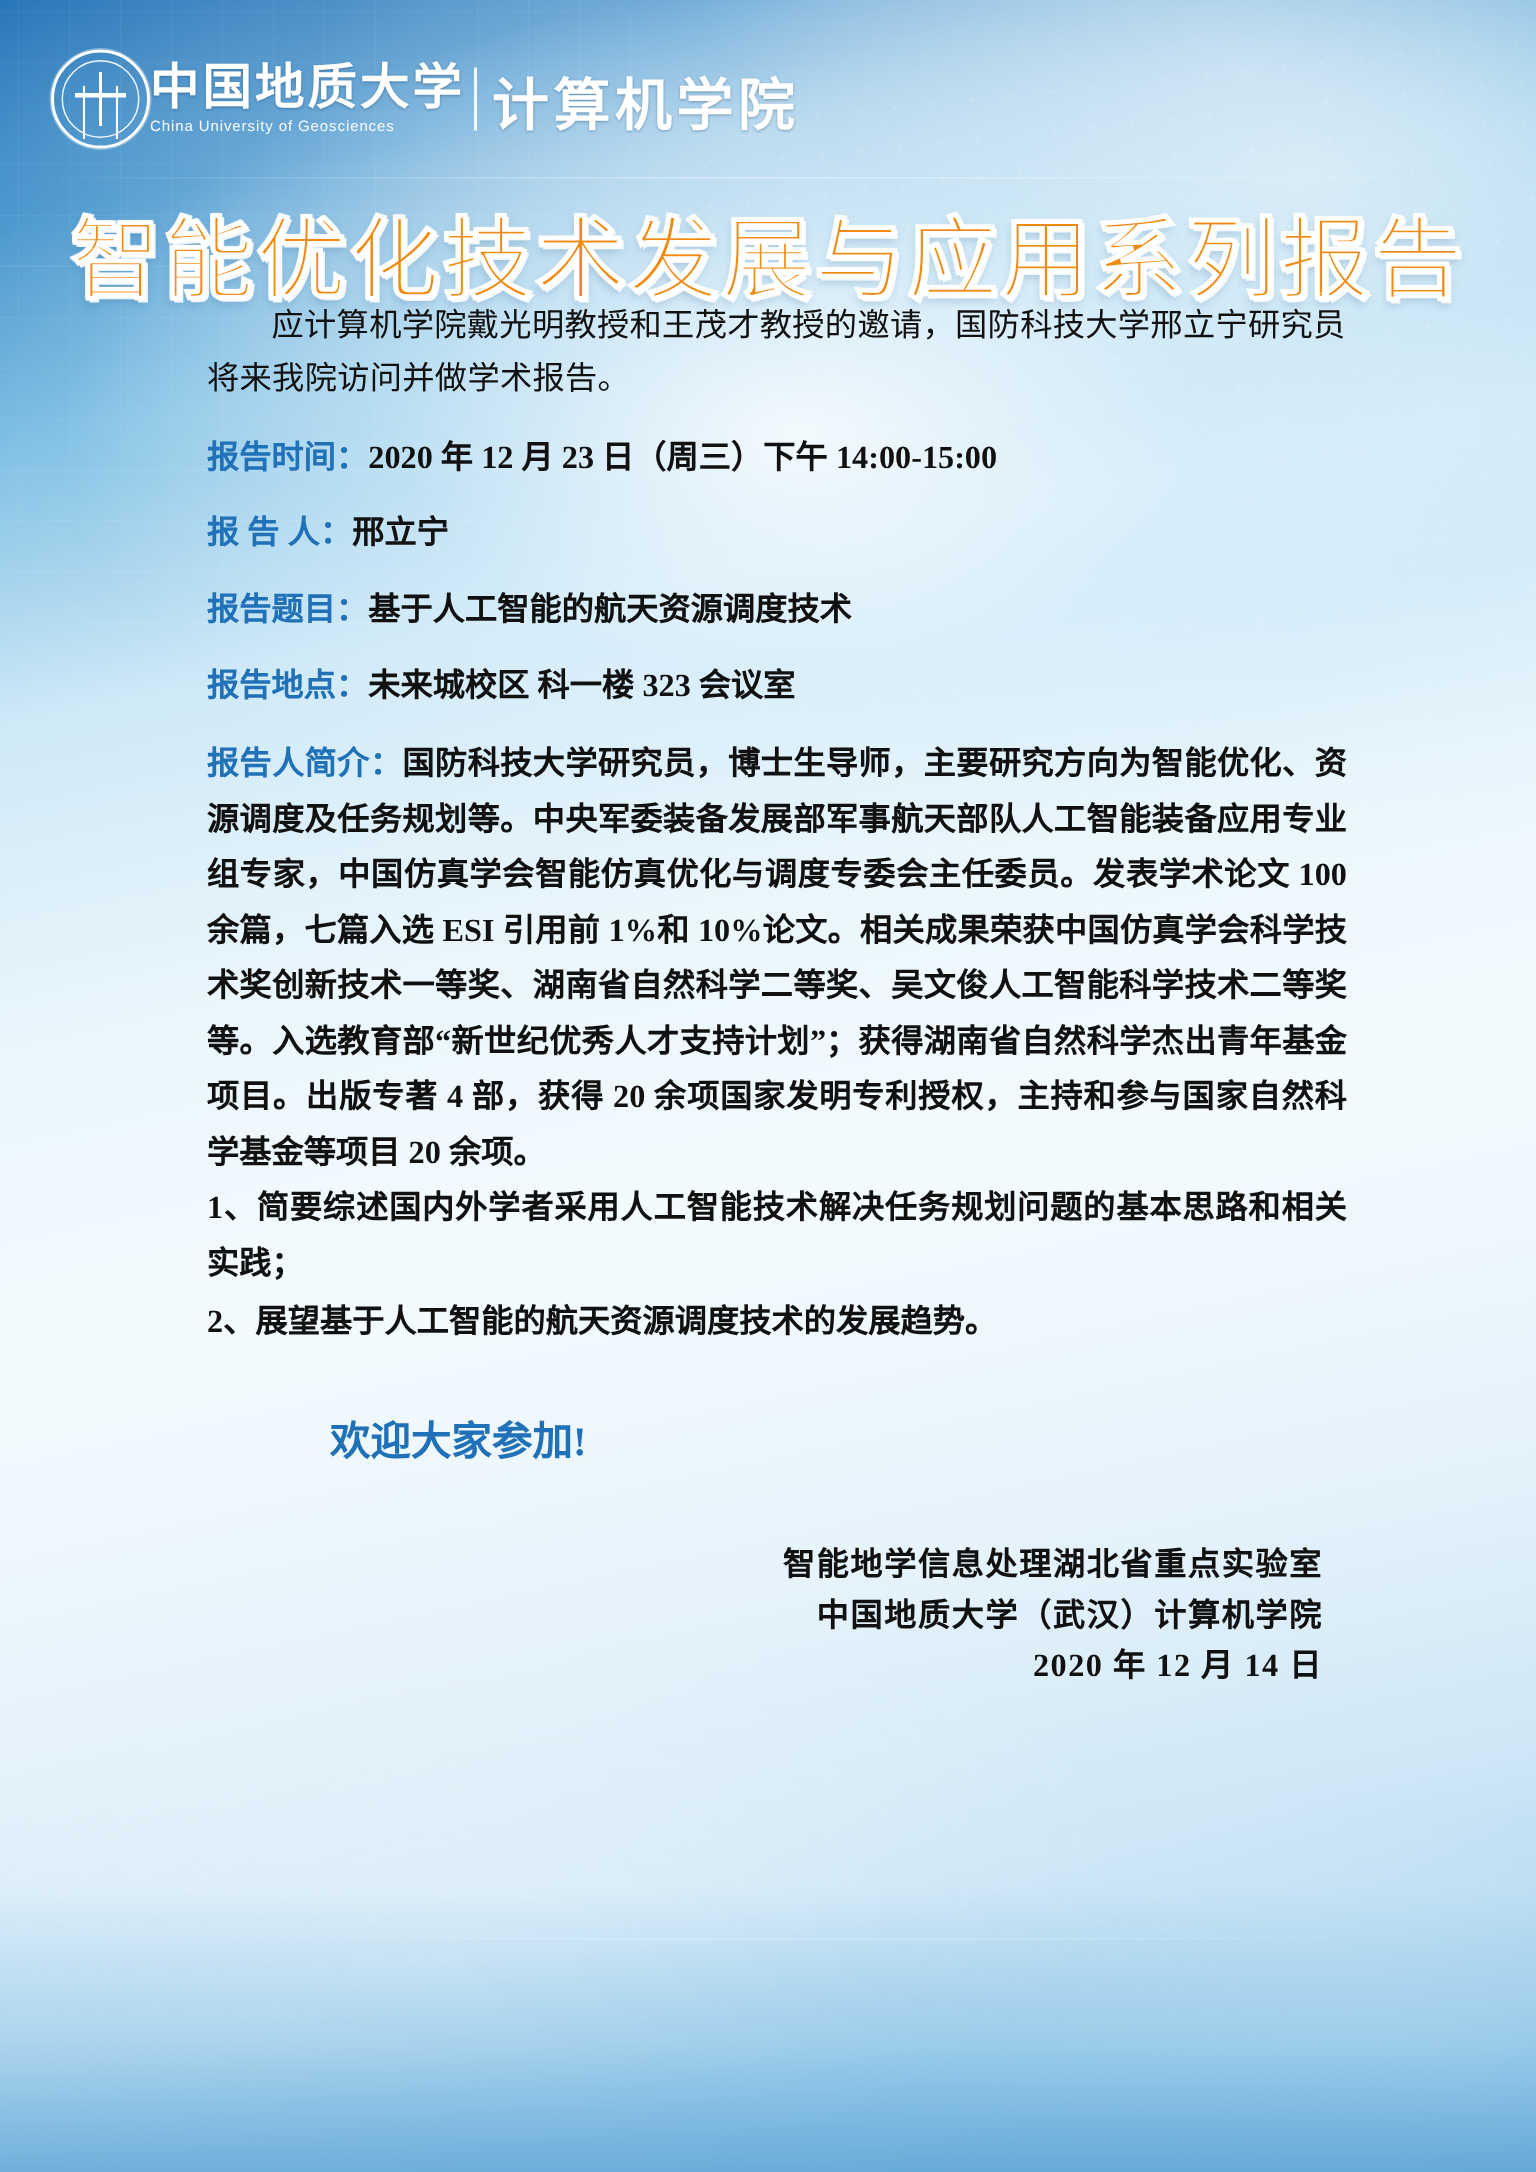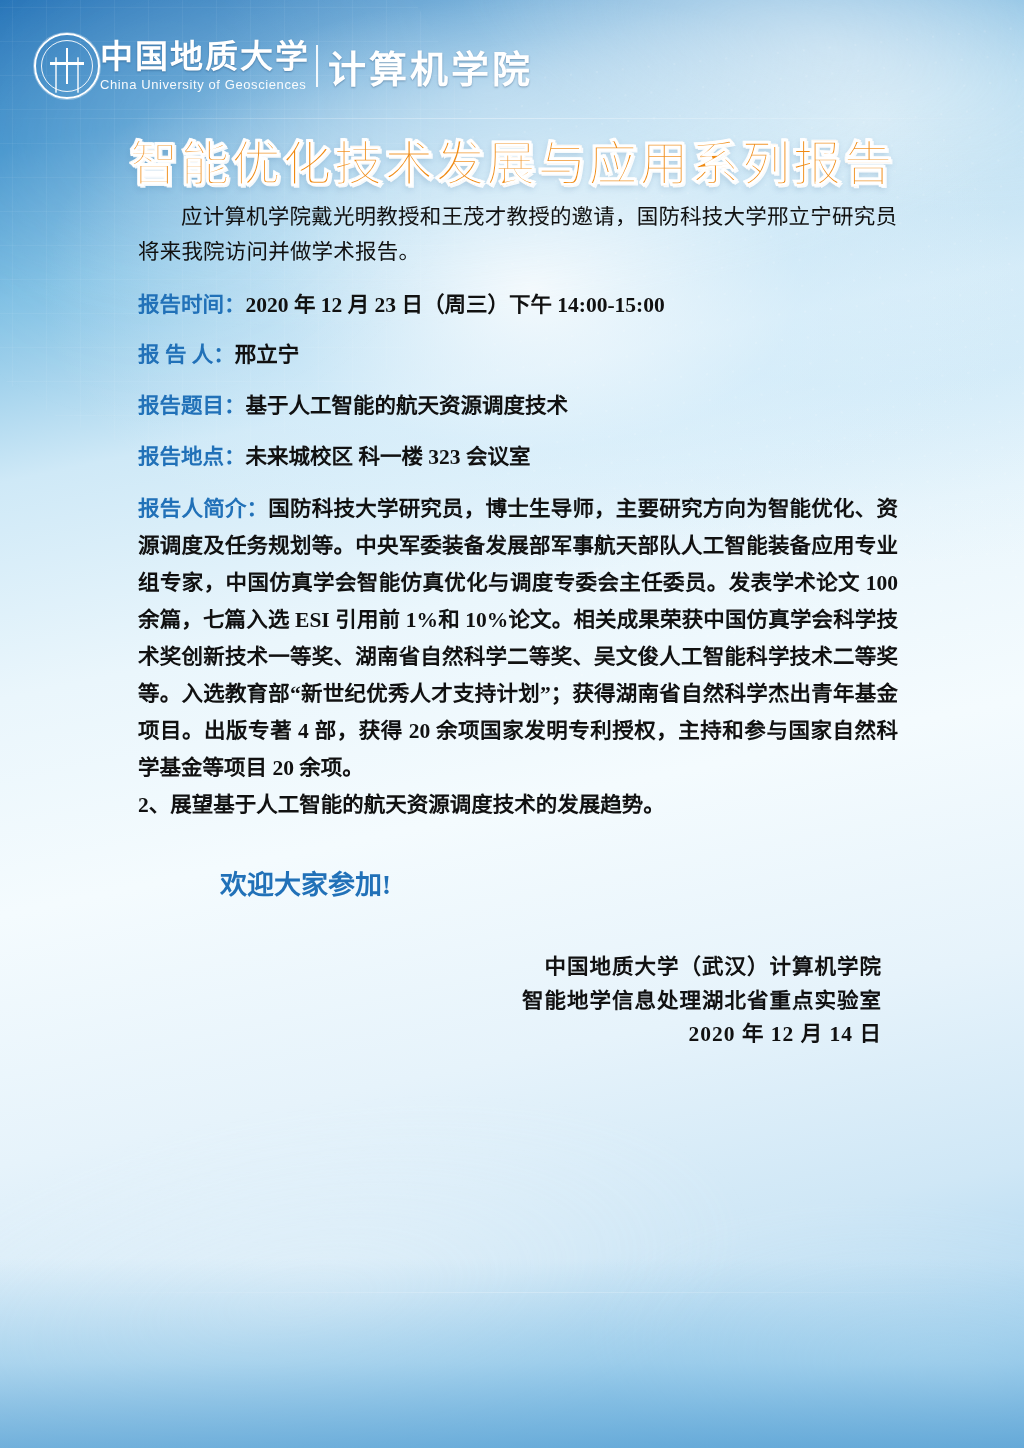--- a/index.html
+++ b/index.html
@@ -141,21 +141,21 @@
   .logo-cn {
     font-family: "Liberation Serif", serif;
     font-size: 33px;
     font-weight: 700;
     letter-spacing: 2px;
     line-height: 1.05;
     text-shadow: 0 1px 2px rgba(0,40,80,.35);
   }
   .logo-en {
     font-family: "Liberation Sans", sans-serif;
-    font-size: 13px;
+    font-size: 10px;
     letter-spacing: .6px;
     opacity: .95;
     margin-top: 3px;
   }
   .logo-divider {
     width: 2px;
     height: 42px;
     background: rgba(255,255,255,.9);
     margin: 0 10px 0 6px;
   }
@@ -168,21 +168,21 @@
     text-shadow: 0 1px 2px rgba(0,40,80,.35);
   }
 
   
   .poster-title {
     position: absolute;
     left: 0; right: 0;
     top: 124px;
     text-align: center;
     font-family: "Liberation Serif", serif;
-    font-size: 49px;
+    font-size: 60px;
     font-weight: 700;
     letter-spacing: 2px;
     color: #f08a12;
     -webkit-text-stroke: 1.2px #ffffff;
     text-shadow:
       0 0 2px #ffffff,
       2px 2px 0 rgba(255,255,255,.9),
       -1px -1px 0 rgba(255,255,255,.9),
       0 3px 6px rgba(40,90,140,.25);
   }
@@ -298,24 +298,25 @@
     </p>
 
     <p class="field-row">
       <span class="field-label">报告地点：</span><span class="field-value">未来城校区 科一楼 323 会议室</span>
     </p>
 
     <p class="bio">
       <span class="field-label">报告人简介：</span><span class="field-value">国防科技大学研究员，博士生导师，主要研究方向为智能优化、资源调度及任务规划等。中央军委装备发展部军事航天部队人工智能装备应用专业组专家，中国仿真学会智能仿真优化与调度专委会主任委员。发表学术论文 100 余篇，七篇入选 ESI 引用前 1%和 10%论文。相关成果荣获中国仿真学会科学技术奖创新技术一等奖、湖南省自然科学二等奖、吴文俊人工智能科学技术二等奖等。入选教育部“新世纪优秀人才支持计划”；获得湖南省自然科学杰出青年基金项目。出版专著 4 部，获得 20 余项国家发明专利授权，主持和参与国家自然科学基金等项目 20 余项。</span>
     </p>
 
+    <p class="abstract-item">1、简要综述国内外学者采用人工智能技术解决任务规划问题的基本思路和相关实践；</p>
     <p class="abstract-item">2、展望基于人工智能的航天资源调度技术的发展趋势。</p>
 
     <p class="welcome">欢迎大家参加!</p>
 
     <div class="signature">
+      <div>智能地学信息处理湖北省重点实验室</div>
       <div>中国地质大学（武汉）计算机学院</div>
-      <div>智能地学信息处理湖北省重点实验室</div>
       <div>2020 年 12 月 14 日</div>
     </div>
 
   </div>
 </div>
 
 </body></html>

